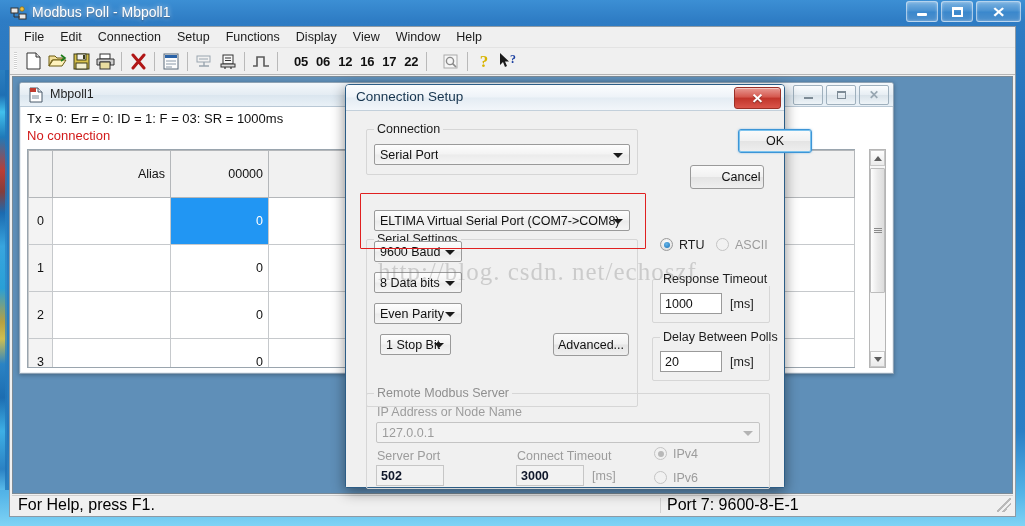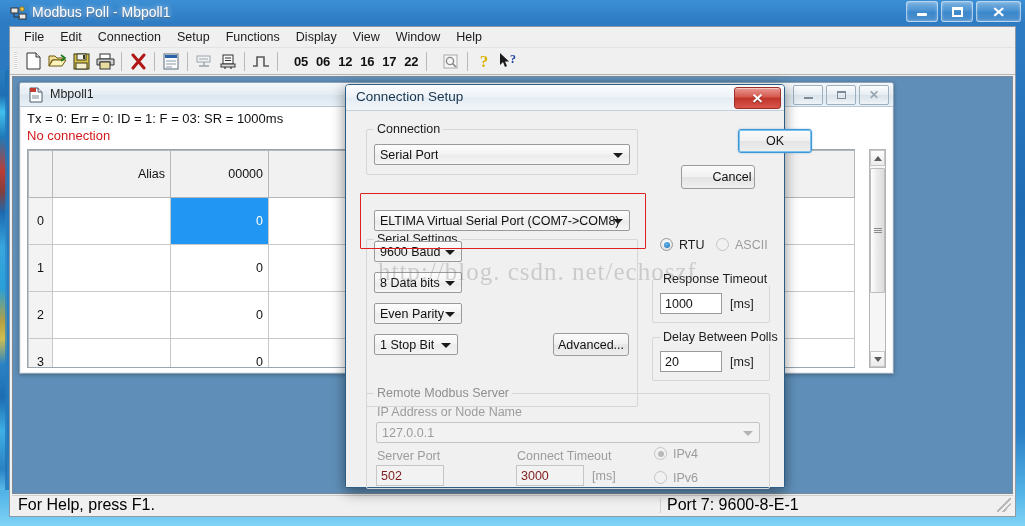--- a/index.html
+++ b/index.html
@@ -295,21 +295,21 @@
   .combo.disabled .ctext{color:#9c9c9c;}
   .combo.disabled .carrow{border-top-color:#b3b3b3;}
 
   
   .txt{
     position:absolute;height:21px;background:#fff;border:1px solid #9a9a9a;
     box-sizing:border-box;display:flex;align-items:center;
     font-size:12.5px;color:#111;padding-left:4px;
     font-family:"Liberation Sans",sans-serif;
   }
-  .txt.disabled{background:#f2f2f2;border-color:#c6c6c6;color:#7f1d1d;}
+  .txt.disabled{background:#f2f2f2;border-color:#c6c6c6;color:#0f172a;font-weight:bold;}
 
   .lbl{
     position:absolute;font-size:12.5px;color:#1c1c1c;
     font-family:"Liberation Sans",sans-serif;white-space:nowrap;
   }
   .lbl.dim{color:#9c9c9c;}
 
   
   .btn{
     position:absolute;
@@ -671,28 +671,28 @@
         <span class="carrow"></span>
       </div>
       <div class="combo" style="left:28px;top:161px;width:88px;">
         <span class="ctext">8 Data bits</span>
         <span class="carrow"></span>
       </div>
       <div class="combo" style="left:28px;top:192px;width:88px;">
         <span class="ctext">Even Parity</span>
         <span class="carrow"></span>
       </div>
-      <div class="combo" style="left:28px;top:223px;width:84px;text-align:center;">
+      <div class="combo" style="left:34px;top:223px;width:71px;text-align:center;">
         <span class="ctext">1 Stop Bit</span>
         <span class="carrow"></span>
       </div>
       <div class="btn" style="left:207px;top:222px;width:76px;height:23px;">Advanced...</div>
 
       <div class="btn default" style="left:344px;top:18px;width:74px;height:24px;">OK</div>
-      <div class="btn" style="left:335px;top:54px;width:74px;height:24px;padding-left:28px;">Cancel</div>
+      <div class="btn" style="left:344px;top:54px;width:74px;height:24px;padding-left:28px;">Cancel</div>
 
       <div class="radio" style="left:314px;top:127px;">
         <span class="rdot on"></span>
         <span class="rlab">RTU</span>
       </div>
       <div class="radio" style="left:370px;top:127px;">
         <span class="rdot dim"></span>
         <span class="rlab dim">ASCII</span>
       </div>
 

